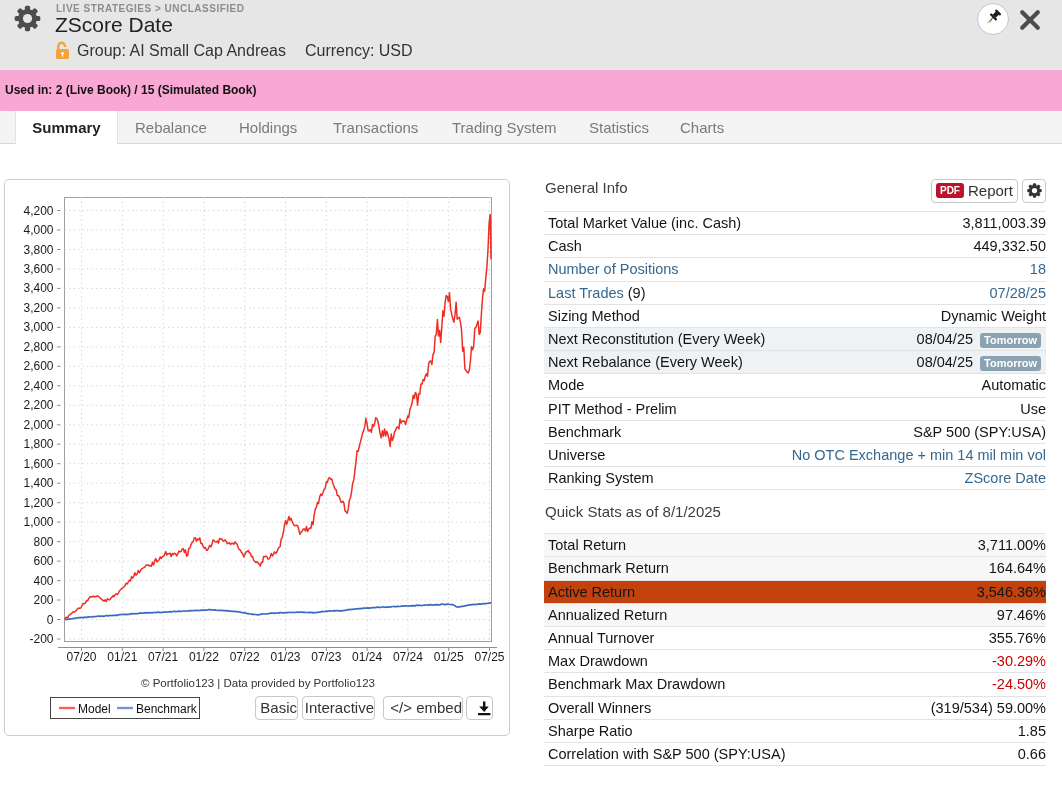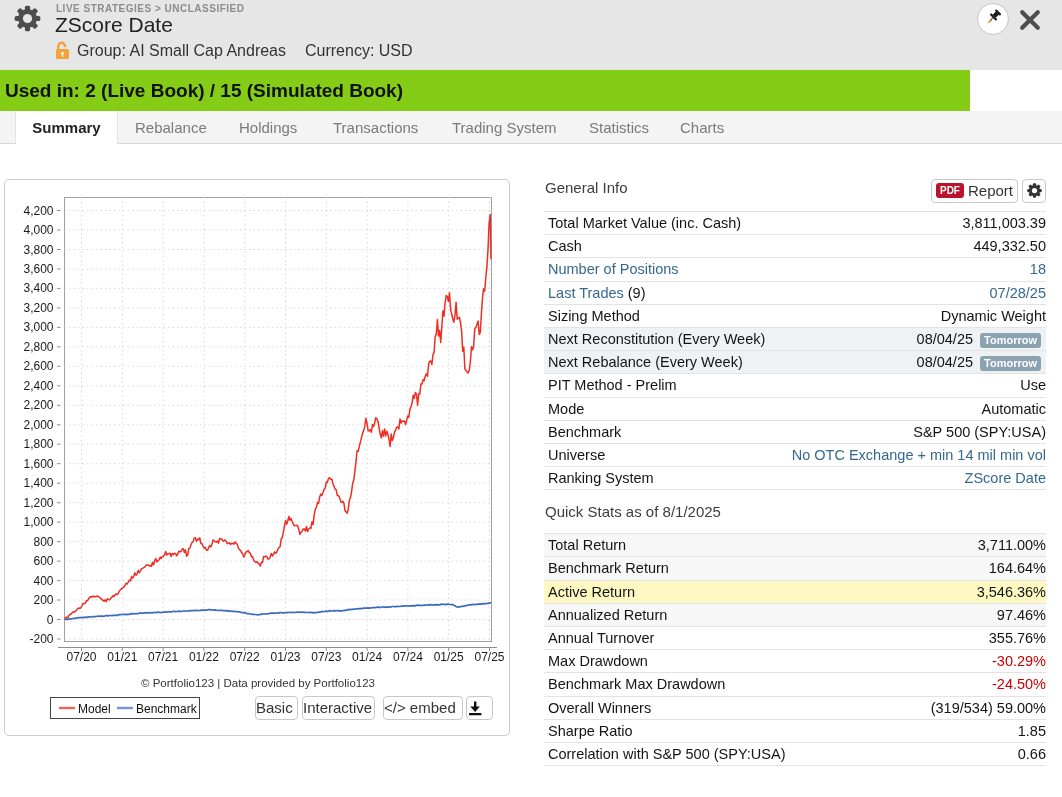--- a/index.html
+++ b/index.html
@@ -2,26 +2,26 @@
 <html><head><meta charset="utf-8">
 <style>
 * {margin:0;padding:0;box-sizing:border-box}
 body {font-family:"Liberation Sans",sans-serif;background:#fff;width:1062px;height:797px;position:relative;overflow:hidden}
 .abs {position:absolute}
 .hdr {position:absolute;left:0;top:0;width:1062px;height:70px;background:#e6e6e6}
 .crumb {position:absolute;left:56px;top:3px;font-size:10px;font-weight:bold;color:#8c8c8c;letter-spacing:.5px}
 .title {position:absolute;left:55px;top:13px;font-size:21px;color:#222}
 .grp {position:absolute;left:77px;top:42px;font-size:16px;color:#333}
 .cur {position:absolute;left:305px;top:42px;font-size:16px;color:#333}
-.ybar {position:absolute;left:0;top:70px;width:970px;height:41px;background:#84cc16;line-height:41px;font-size:19px;font-weight:bold;color:#111;padding-left:5px}
+.ybar {position:absolute;left:0;top:70px;width:1062px;height:41px;background:#f9a8d4;line-height:41px;font-size:12px;font-weight:bold;color:#111;padding-left:5px}
 .tabs {position:absolute;left:0;top:111px;width:1062px;height:33px;background:#f4f4f4;border-bottom:1px solid #d8d8d8}
 .tab {position:absolute;top:111px;height:16px;line-height:33px;font-size:15px;color:#7a7a7a}
 .tabactive {position:absolute;left:15px;top:111px;width:103px;height:33px;background:#fff;border-left:1px solid #e2e2e2;border-right:1px solid #e2e2e2;text-align:center;line-height:33px;font-size:15px;font-weight:bold;color:#222}
 .panel {position:absolute;left:4px;top:179px;width:506px;height:557px;background:#fff;border:1px solid #ccc;border-radius:5px}
-.btn {position:absolute;height:24px;border:1px solid #c8c8c8;border-radius:4px;background:#fff;font-size:15px;color:#333;text-align:left;line-height:22px}
+.btn {position:absolute;height:24px;border:1px solid #c8c8c8;border-radius:4px;background:#fff;font-size:15px;color:#333;text-align:right;line-height:22px}
 .legend {position:absolute;left:45px;top:517px;width:150px;height:22px;border:1px solid #444;font-size:13px;color:#111}
 .h2 {font-size:15px;color:#3d3d3d}
 .trow {position:relative;height:23.2px;border-bottom:1px solid #e3e3e3;font-size:14.5px;line-height:23.2px;white-space:nowrap}
 .tl {position:absolute;left:4px;color:#141414}
 .tv {position:absolute;right:0;color:#141414}
 a {color:#36688f;text-decoration:none}
 .neg {color:#c00}
 .badge {display:inline-block;background:#8ba3b1;color:#fff;font-size:11px;font-weight:bold;line-height:15px;border-radius:3px;padding:0 4px;margin-left:7px;margin-right:5px;vertical-align:0px}
 .pdfbtn {position:absolute;right:28px;top:0px;height:24px;border:1px solid #c8c8c8;border-radius:4px;background:#fff;font-size:15px;color:#333;line-height:22px;padding:0 4px}
 .pdfbadge {display:inline-block;background:#bb132b;color:#fff;font-size:10px;font-weight:bold;line-height:13px;border-radius:3px;padding:1px 4px;margin-right:4px;vertical-align:2px}
@@ -242,26 +242,26 @@
     </div>
     <div class="trow" style="background:#eef2f5;">
       <span class="tl ">Next Reconstitution (Every Week)</span>
       <span class="tv ">08/04/25<span class="badge">Tomorrow</span></span>
     </div>
     <div class="trow" style="background:#eef2f5;">
       <span class="tl ">Next Rebalance (Every Week)</span>
       <span class="tv ">08/04/25<span class="badge">Tomorrow</span></span>
     </div>
     <div class="trow" style="">
+      <span class="tl ">Mode</span>
+      <span class="tv ">Automatic</span>
+    </div>
+    <div class="trow" style="">
       <span class="tl ">PIT Method - Prelim</span>
       <span class="tv ">Use</span>
-    </div>
-    <div class="trow" style="">
-      <span class="tl ">Mode</span>
-      <span class="tv ">Automatic</span>
     </div>
     <div class="trow" style="">
       <span class="tl ">Benchmark</span>
       <span class="tv ">S&amp;P 500 (SPY:USA)</span>
     </div>
     <div class="trow" style="">
       <span class="tl ">Universe</span>
       <span class="tv "><a>No OTC Exchange + min 14 mil min vol</a></span>
     </div>
     <div class="trow" style="">
@@ -273,21 +273,21 @@
   </div>
   <div style="border-top:1px solid #e3e3e3"></div>
   <div class="trow" style="background:#f7f7f7;">
       <span class="tl ">Total Return</span>
       <span class="tv ">3,711.00%</span>
     </div>
     <div class="trow" style="background:#f7f7f7;">
       <span class="tl ">Benchmark Return</span>
       <span class="tv ">164.64%</span>
     </div>
-    <div class="trow" style="background:#fef9c3;">
+    <div class="trow" style="background:#c2410c;">
       <span class="tl ">Active Return</span>
       <span class="tv ">3,546.36%</span>
     </div>
     <div class="trow" style="background:#f7f7f7;">
       <span class="tl ">Annualized Return</span>
       <span class="tv ">97.46%</span>
     </div>
     <div class="trow" style="">
       <span class="tl ">Annual Turnover</span>
       <span class="tv ">355.76%</span>

